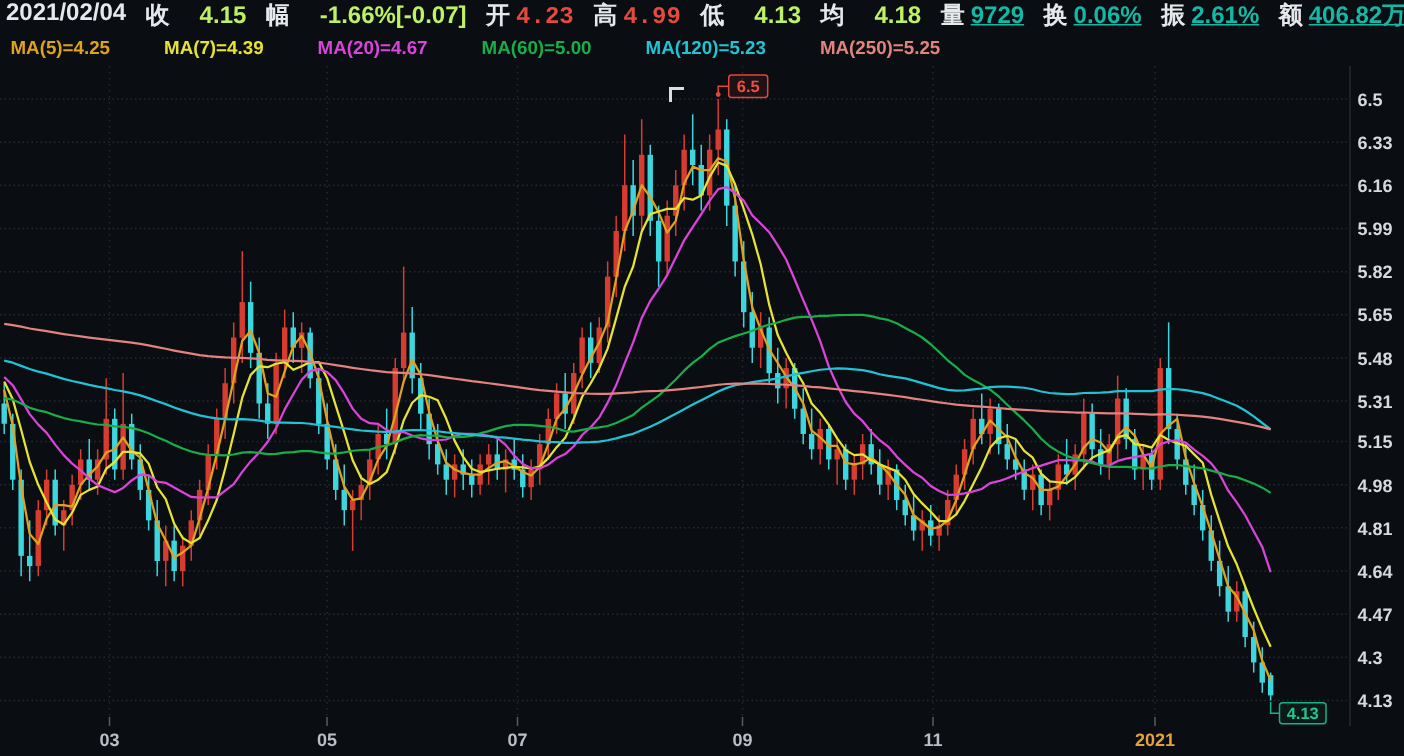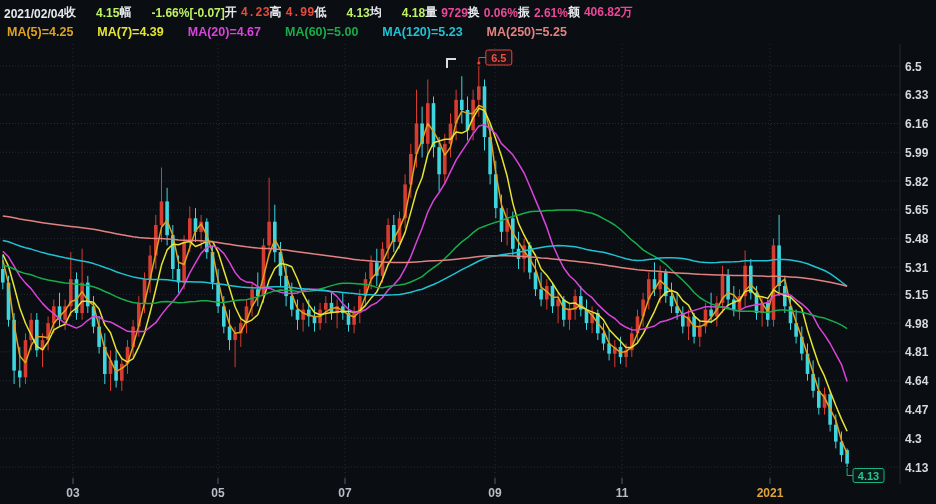--- a/index.html
+++ b/index.html
@@ -1,26 +1,26 @@
 <!DOCTYPE html>
 <html><head>
 <meta charset="utf-8">
 <style>
   html,body{margin:0;padding:0;background:#07090d;}
   #app{position:relative;width:936px;height:504px;background:#0a0d12;overflow:hidden;
        font-family:"Liberation Sans",sans-serif;-webkit-font-smoothing:antialiased;}
-  #quote-header{position:absolute;left:4px;top:0;height:21px;display:flex;align-items:flex-end;
-       font-size:12px;font-weight:700;color:#e6e9ec;white-space:nowrap;}
+  #quote-header{position:absolute;left:4px;top:0;height:21px;display:flex;align-items:flex-start;
+       gap:13px;font-size:16px;font-weight:700;color:#e6e9ec;white-space:nowrap;}
   #quote-header .fld{display:inline-flex;gap:4px;align-items:center;}
   #quote-header .lbl{color:#e6e9ec;}
   .tone-pos{color:#e64a3d;font-family:Liberation Mono, monospace;}
   .tone-neg{color:#bef264;margin-left:16px;}
-  .tone-plain{color:#ec4899;}
+  .tone-plain{color:#14b8a6;text-decoration:underline;}
   #ma-legend{position:absolute;left:7px;top:22px;height:20px;display:flex;align-items:center;
-       gap:24px;font-size:12.5px;font-weight:700;white-space:nowrap;}
+       gap:36px;font-size:12.5px;font-weight:700;white-space:nowrap;}
   #chart-wrap{position:absolute;left:0;top:44px;width:776px;height:460px;}
   svg text{font-family:"Liberation Sans",sans-serif;}
   .axis-price{font-size:12px;font-weight:600;fill:#d6d9dd;}
   .axis-month{font-size:12px;font-weight:600;fill:#b9bec7;}
   .axis-year{font-size:12px;font-weight:700;fill:#e2a33b;}
   .marker-text-high{font-size:11px;font-weight:700;fill:#ef4e42;}
   .marker-text-low{font-size:11px;font-weight:700;fill:#1ec98f;}
 </style>
 </head>
 <body>

